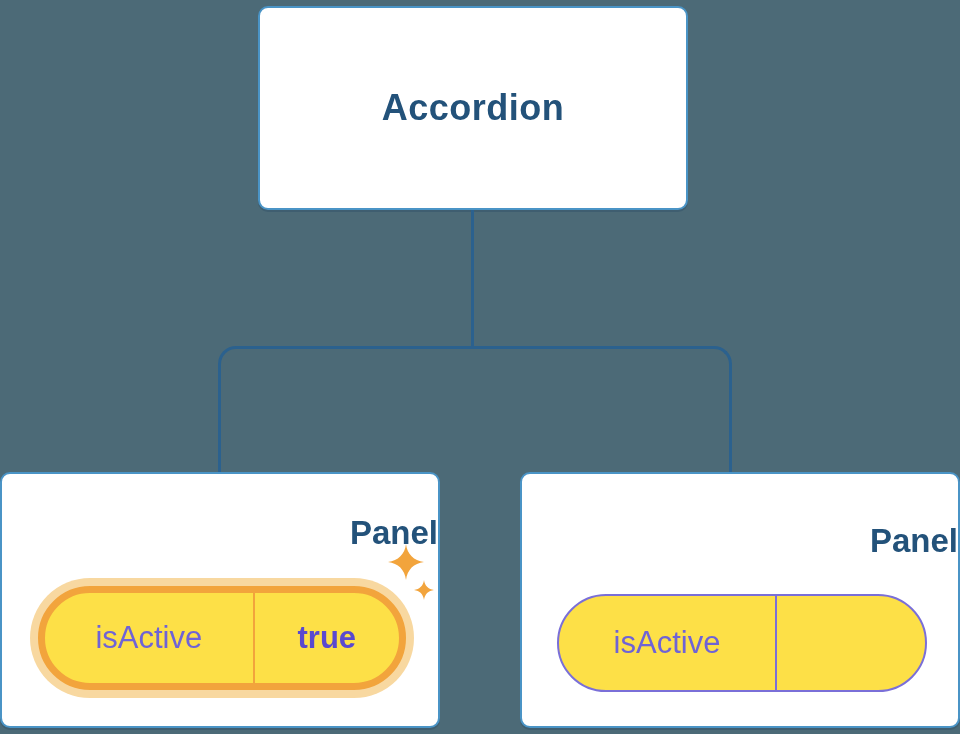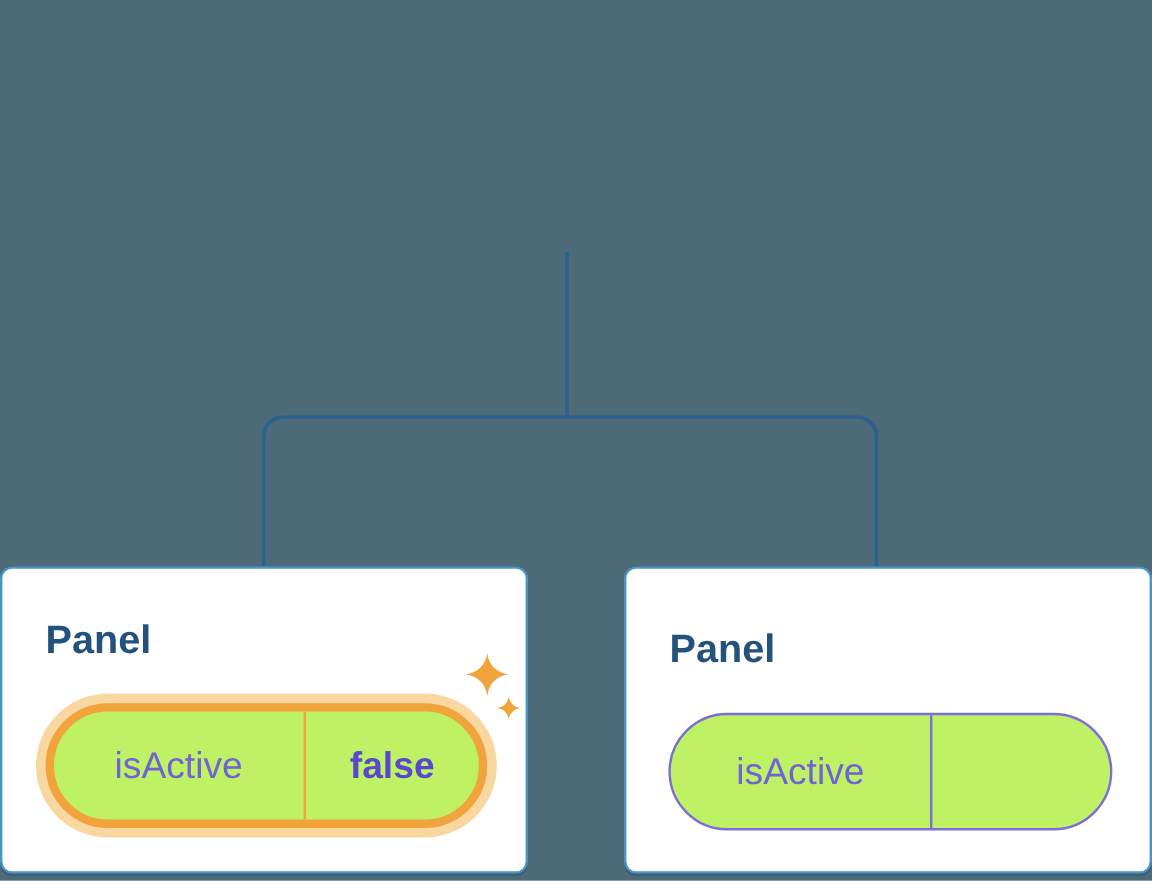--- a/index.html
+++ b/index.html
@@ -46,33 +46,32 @@
     background: transparent;
   }
 
   
   .panel {
     position: absolute; top: 472px; width: 440px; height: 256px;
   }
   .panel-left  { left: 0; }
   .panel-right { left: 520px; }
   .panel-label {
-    position: absolute; left: 0; width: 100%; text-align: left;
+    position: absolute; left: 0; width: 100%; text-align: right;
     font-size: 33px; font-weight: 600;
     color: var(--label-text, #23527a);
-    padding-left: 36px;
   }
   .panel-left  .panel-label { top: 40px; }
   .panel-right .panel-label { top: 48px; }
 
   
   .pill {
     position: absolute;
     display: flex; align-items: stretch;
-    background: #bef264;
+    background: #fde047;
   }
   .pill-cell {
     display: flex; align-items: center; justify-content: center;
     font-size: 31px;
     color: var(--state-text, #6f63d6);
   }
   .cell-key   { width: 59%; }
   .cell-value { width: 41%; }
   .pill-sep   { width: 2px; background: var(--pill-border, #7a6fd8); }
 
@@ -97,31 +96,34 @@
   
   .sparkle { position: absolute; fill: var(--highlight, #f2a43c); }
   .sparkle-big   { left: 386px; top: 70px;  width: 36px; height: 36px; }
   .sparkle-small { left: 412px; top: 106px; width: 20px; height: 20px; }
 </style>
 </head>
 <body>
 
 <div class="canvas">
 
+  <div class="node root-node">
+    <span class="root-label">Accordion</span>
+  </div>
 
   <div class="stem"></div>
   <div class="bracket"></div>
 
   <div class="node panel panel-left">
     <span class="panel-label">Panel</span>
 
     <div class="pill pill-active">
       <span class="pill-cell cell-key">isActive</span>
       <span class="pill-sep"></span>
-      <span class="pill-cell cell-value">false</span>
+      <span class="pill-cell cell-value">true</span>
     </div>
 
     <svg class="sparkle sparkle-big" viewBox="0 0 24 24">
       <path d="M12 0 C12.8 6.8 17.2 11.2 24 12 C17.2 12.8 12.8 17.2 12 24 C11.2 17.2 6.8 12.8 0 12 C6.8 11.2 11.2 6.8 12 0 Z"></path>
     </svg>
     <svg class="sparkle sparkle-small" viewBox="0 0 24 24">
       <path d="M12 0 C12.8 6.8 17.2 11.2 24 12 C17.2 12.8 12.8 17.2 12 24 C11.2 17.2 6.8 12.8 0 12 C6.8 11.2 11.2 6.8 12 0 Z"></path>
     </svg>
   </div>
 

